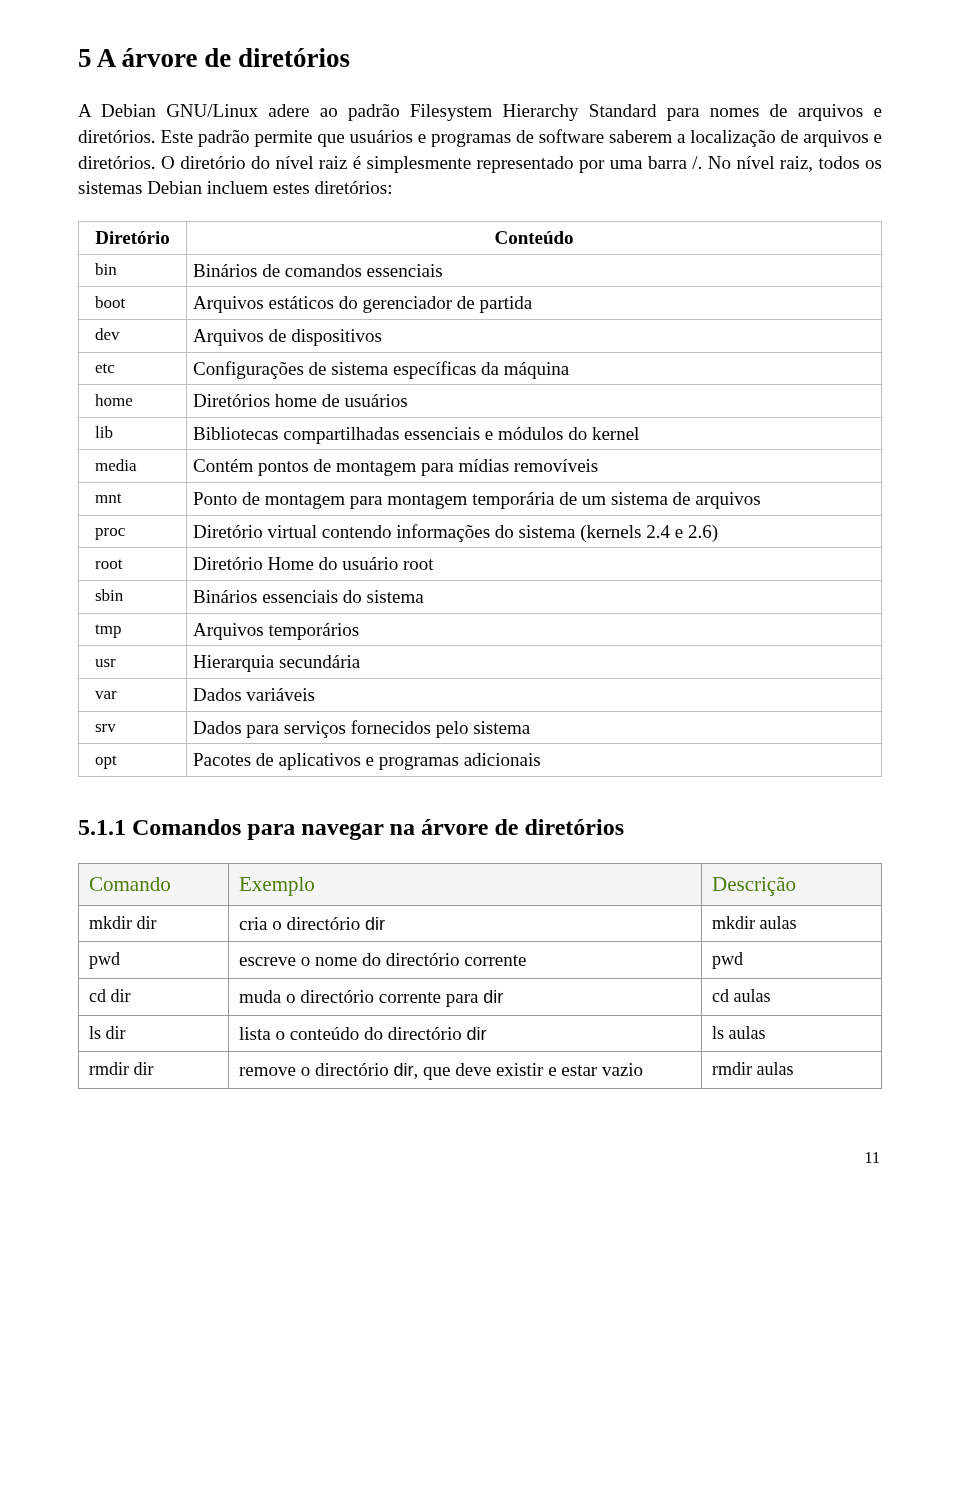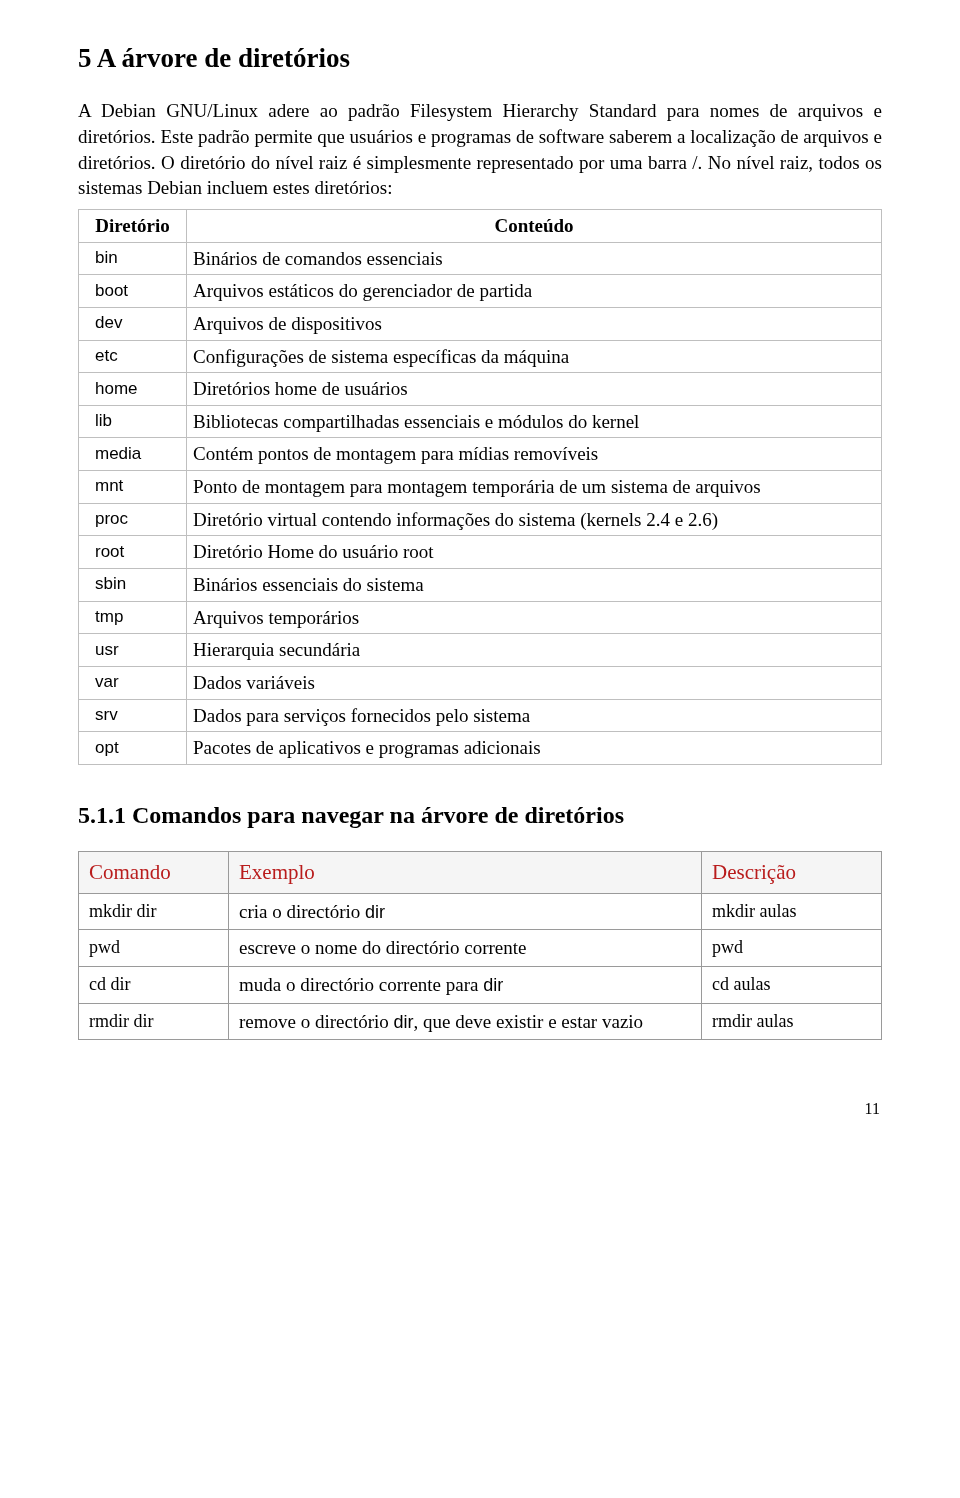--- a/index.html
+++ b/index.html
@@ -17,21 +17,21 @@
     font-weight: bold;
     margin-bottom: 22px;
   }
   h2.subsection-title {
     font-size: 24px;
     font-weight: bold;
     margin: 34px 0 20px 0;
   }
   p.body-text {
     text-align: justify;
-    margin-bottom: 8px;
+    margin-bottom: 20px;
   }
   code, .mono {
     font-family: Liberation Sans, sans-serif;
     font-size: 18px;
   }
   table.dir-table {
     width: 100%;
     border-collapse: collapse;
     margin-top: 1px;
   }
@@ -43,33 +43,33 @@
     font-size: 19px;
   }
   table.dir-table th:first-child { text-align: center; width: 108px; }
   table.dir-table td {
     border: 1px solid #bfbfbf;
     padding: 3px 6px;
     vertical-align: middle;
     font-size: 19px;
   }
   table.dir-table td:first-child {
-    font-family: Liberation Sans, sans-serif;
+    font-family: Liberation Serif, serif;
     font-size: 17px;
     width: 108px;
     padding-left: 16px;
   }
   
   table.cmd-table {
     width: 100%;
     border-collapse: collapse;
   }
   table.cmd-table th {
     background: #f5f5f5;
-    color: #b91c1c;
+    color: #4d7c0f;
     font-weight: normal;
     text-align: left;
     font-family: Georgia, "Times New Roman", serif;
     font-size: 21px;
     padding: 6px 10px;
     border: 1px solid #9a9a9a;
   }
   table.cmd-table td {
     border: 1px solid #9a9a9a;
     padding: 5px 10px;
@@ -191,20 +191,25 @@
         <td class="mono-cell">pwd</td>
         <td><span>escreve o nome do directório corrente</span></td>
         <td class="mono-cell">pwd</td>
       </tr>
       <tr>
         <td class="mono-cell">cd dir</td>
         <td><span>muda o directório corrente para </span><span class="mono">dir</span></td>
         <td class="mono-cell">cd aulas</td>
       </tr>
       <tr>
+        <td class="mono-cell">ls dir</td>
+        <td><span>lista o conteúdo do directório </span><span class="mono">dir</span></td>
+        <td class="mono-cell">ls aulas</td>
+      </tr>
+      <tr>
         <td class="mono-cell">rmdir dir</td>
         <td><span>remove o directório </span><span class="mono">dir</span><span>, que deve existir e estar vazio</span></td>
         <td class="mono-cell">rmdir aulas</td>
       </tr>
     </tbody>
 </table>
 
 <div class="page-number">11</div>
 
 </body></html>

